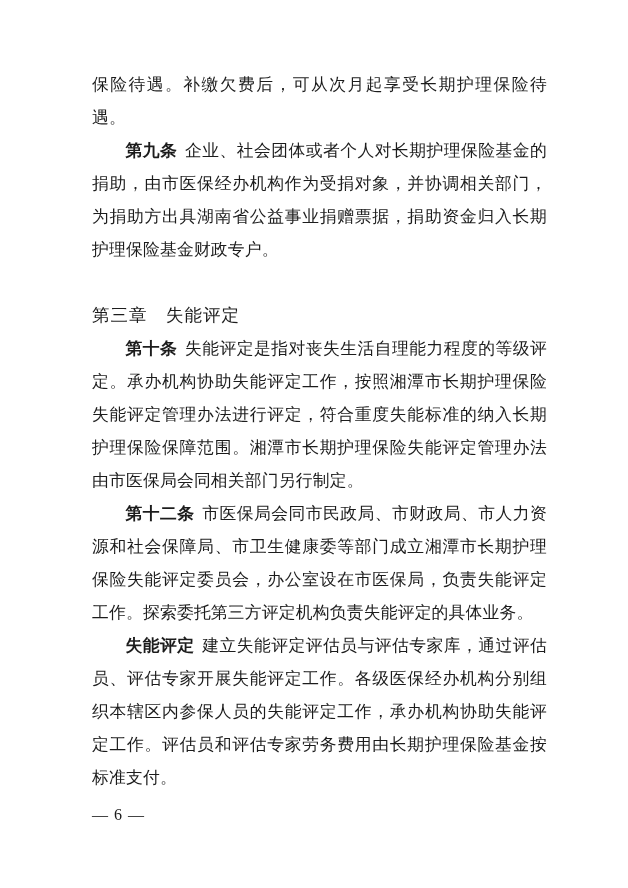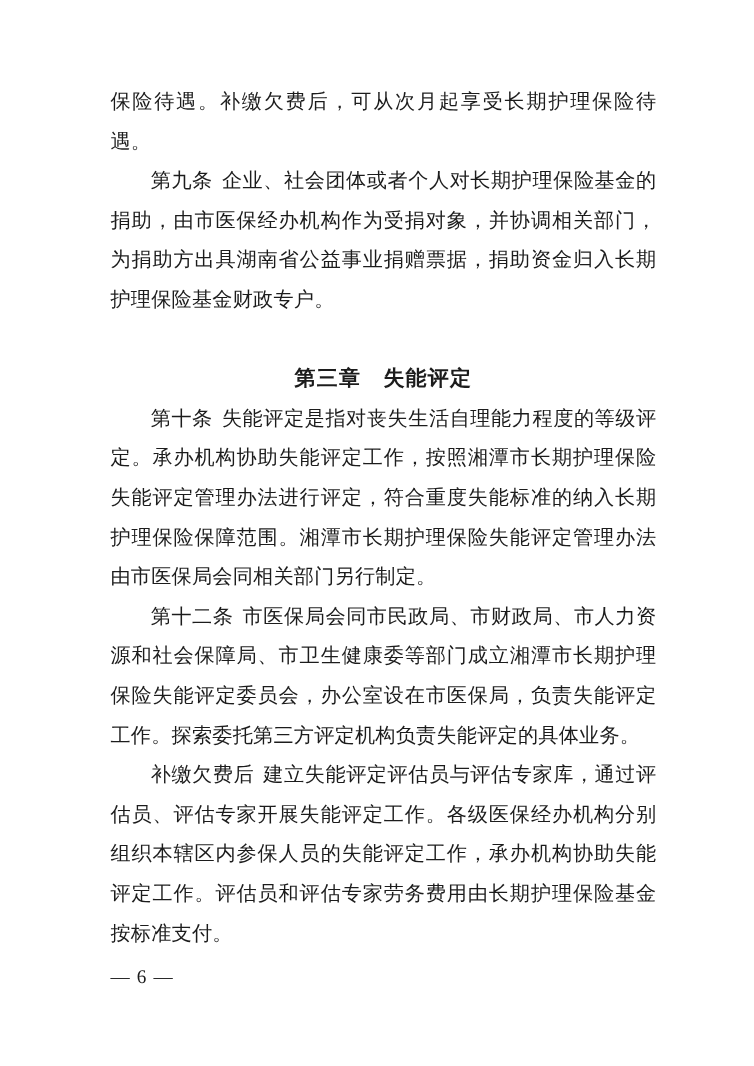--- a/index.html
+++ b/index.html
@@ -31,30 +31,30 @@
     margin: 0;
     padding: 0;
   }
   p.para-indent {
     text-indent: 2em;
   }
   p.para-continuation {
     text-indent: 0;
   }
   .article-lead {
-    font-weight: normal;
+    font-weight: bold;
     margin-right: 0.45em;
   }
   h2.chapter-heading {
     margin: 33px 0 0 0;
     padding: 0;
     font-size: 17.5px;
     line-height: 33px;
-    font-weight: bold;
-    text-align: center;
+    font-weight: normal;
+    text-align: left;
     letter-spacing: 1px;
   }
   .page-number {
     position: absolute;
     left: 92px;
     bottom: 64px;
     font-size: 16px;
     line-height: 18px;
     letter-spacing: 1px;
     color: #1c1c1c;
@@ -77,19 +77,19 @@
 
     <p class="para-indent">
       <span class="article-lead">第十条</span><span>失能评定是指对丧失生活自理能力程度的等级评定。承办机构协助失能评定工作，按照湘潭市长期护理保险失能评定管理办法进行评定，符合重度失能标准的纳入长期护理保险保障范围。湘潭市长期护理保险失能评定管理办法由市医保局会同相关部门另行制定。</span>
     </p>
 
     <p class="para-indent">
       <span class="article-lead">第十二条</span><span>市医保局会同市民政局、市财政局、市人力资源和社会保障局、市卫生健康委等部门成立湘潭市长期护理保险失能评定委员会，办公室设在市医保局，负责失能评定工作。探索委托第三方评定机构负责失能评定的具体业务。</span>
     </p>
 
     <p class="para-indent">
-      <span class="article-lead">补缴欠费后</span><span>建立失能评定评估员与评估专家库，通过评估员、评估专家开展失能评定工作。各级医保经办机构分别组织本辖区内参保人员的失能评定工作，承办机构协助失能评定工作。评估员和评估专家劳务费用由长期护理保险基金按标准支付。</span>
+      <span class="article-lead">失能评定</span><span>建立失能评定评估员与评估专家库，通过评估员、评估专家开展失能评定工作。各级医保经办机构分别组织本辖区内参保人员的失能评定工作，承办机构协助失能评定工作。评估员和评估专家劳务费用由长期护理保险基金按标准支付。</span>
     </p>
 
   </div>
 
   <div class="page-number">— 6 —</div>
 </div>
 
 </body></html>

